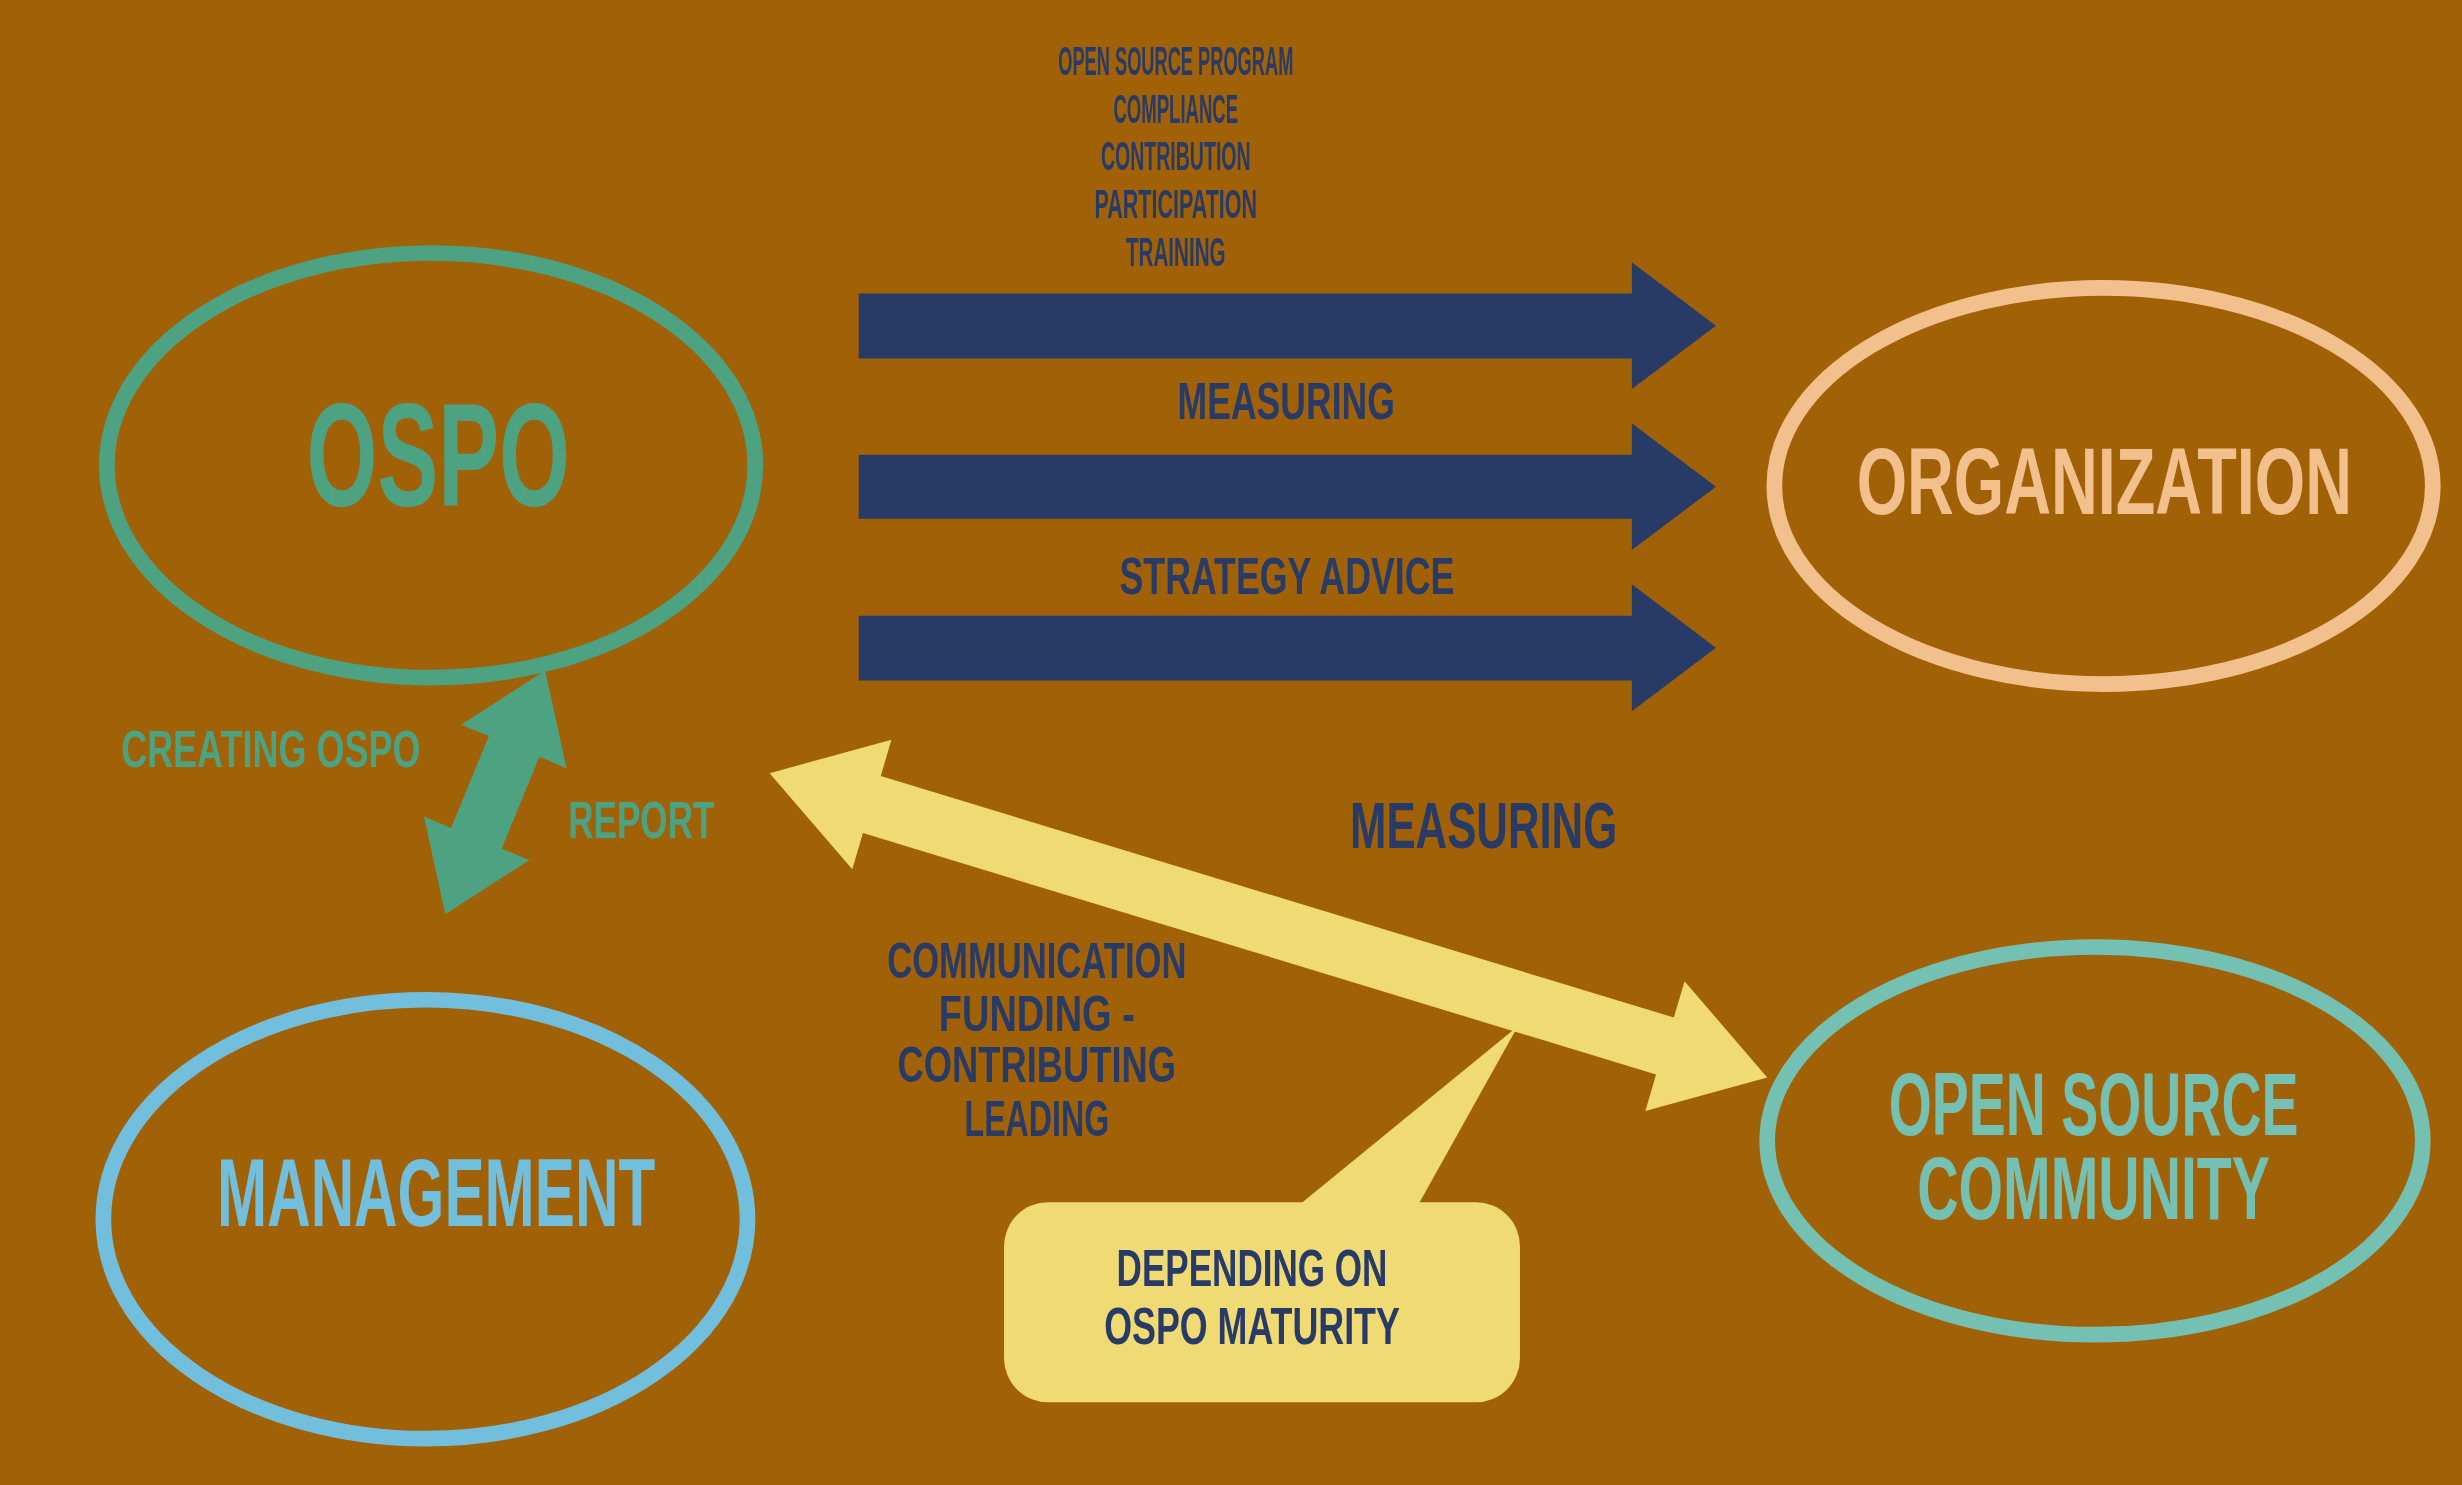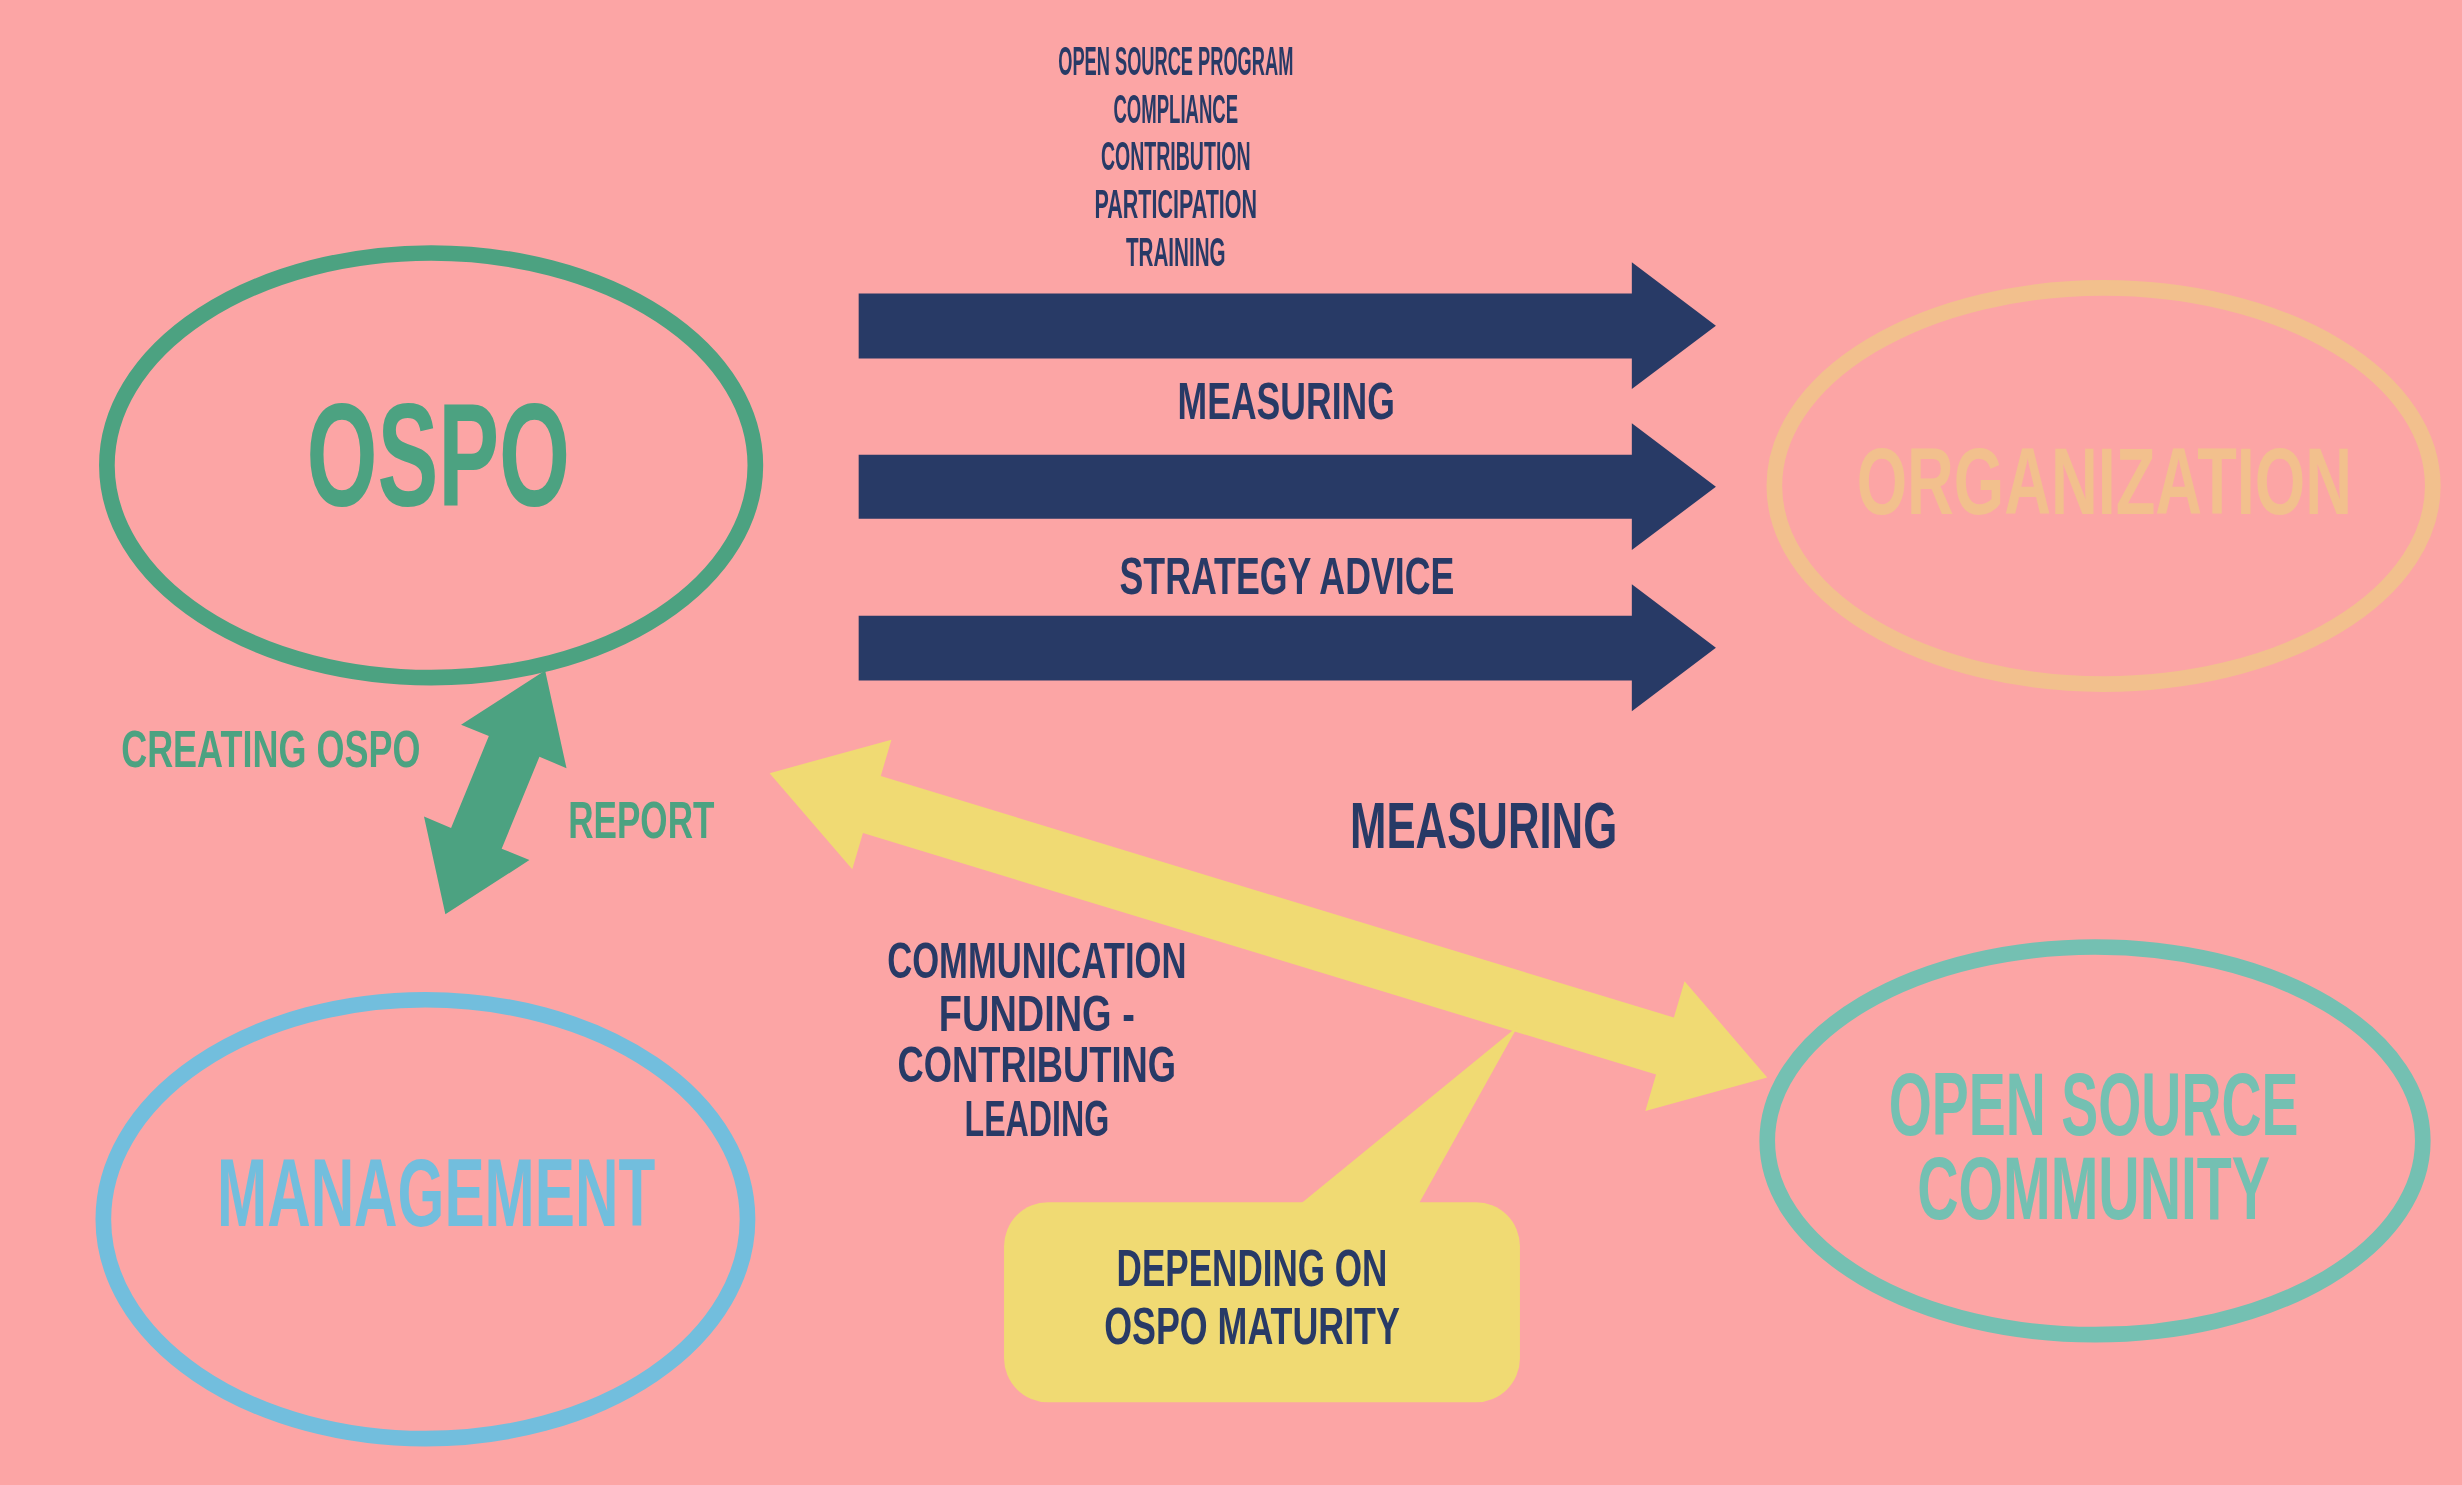--- a/index.html
+++ b/index.html
@@ -3,21 +3,21 @@
 <meta charset="utf-8">
 <title>OSPO Diagram</title>
 <style>
   html, body {
     margin: 0;
     padding: 0;
     background: #ffffff;
   }
   .diagram-wrap {
     width: 100%;
-    background: #fca5a5;
+    background: #a16207;
   }
   svg {
     display: block;
     width: 100%;
     height: auto;
   }
   text {
     font-family: "Liberation Sans", "DejaVu Sans", sans-serif;
     font-weight: 700;
   }

